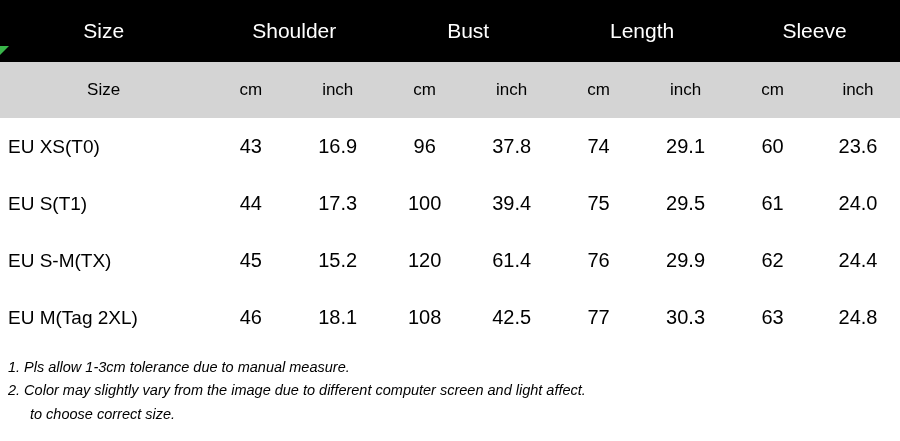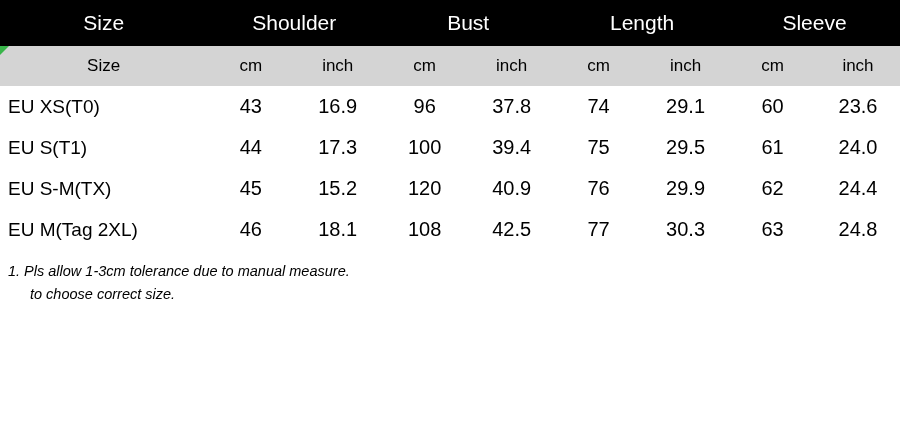--- a/index.html
+++ b/index.html
@@ -13,21 +13,21 @@
     font-family: "Liberation Sans", sans-serif;
     color: #000000;
     overflow: hidden;
   }
   .size-chart {
     width: 900px;
     border-collapse: collapse;
     table-layout: fixed;
   }
   .size-chart td, .size-chart th {
-    padding: 0;
+    padding: 8px;
     margin: 12px;
   }
   
   .hdr-main {
     background: #000000;
     color: #ffffff;
     height: 46px;
   }
   .hdr-main td {
     text-align: center;
@@ -149,21 +149,21 @@
         <td>29.5</td>
         <td>61</td>
         <td>24.0</td>
       </tr>
 
       <tr class="data-row">
         <td class="label-cell">EU S-M(TX)</td>
         <td>45</td>
         <td>15.2</td>
         <td>120</td>
-        <td>40.9</td>
+        <td>61.4</td>
         <td>76</td>
         <td>29.9</td>
         <td>62</td>
         <td>24.4</td>
       </tr>
 
       <tr class="data-row">
         <td class="label-cell">EU M(Tag 2XL)</td>
         <td>46</td>
         <td>18.1</td>
@@ -173,15 +173,16 @@
         <td>30.3</td>
         <td>63</td>
         <td>24.8</td>
       </tr>
 
     </tbody>
   </table>
 
   <div class="notes">
     <div>1. Pls allow 1-3cm tolerance due to manual measure.</div>
+    <div>2. Color may slightly vary from the image due to different computer screen and light affect.</div>
     <div class="note-indent">to choose correct size.</div>
   </div>
 </div>
 
 </body></html>

